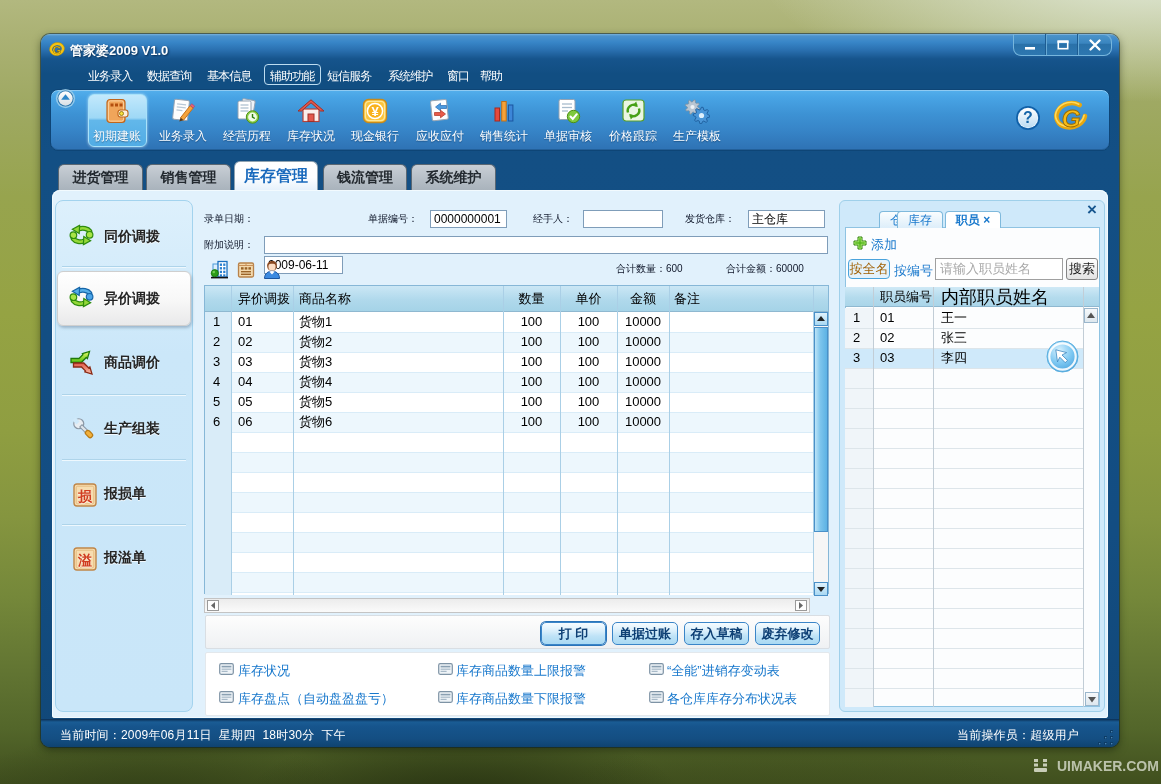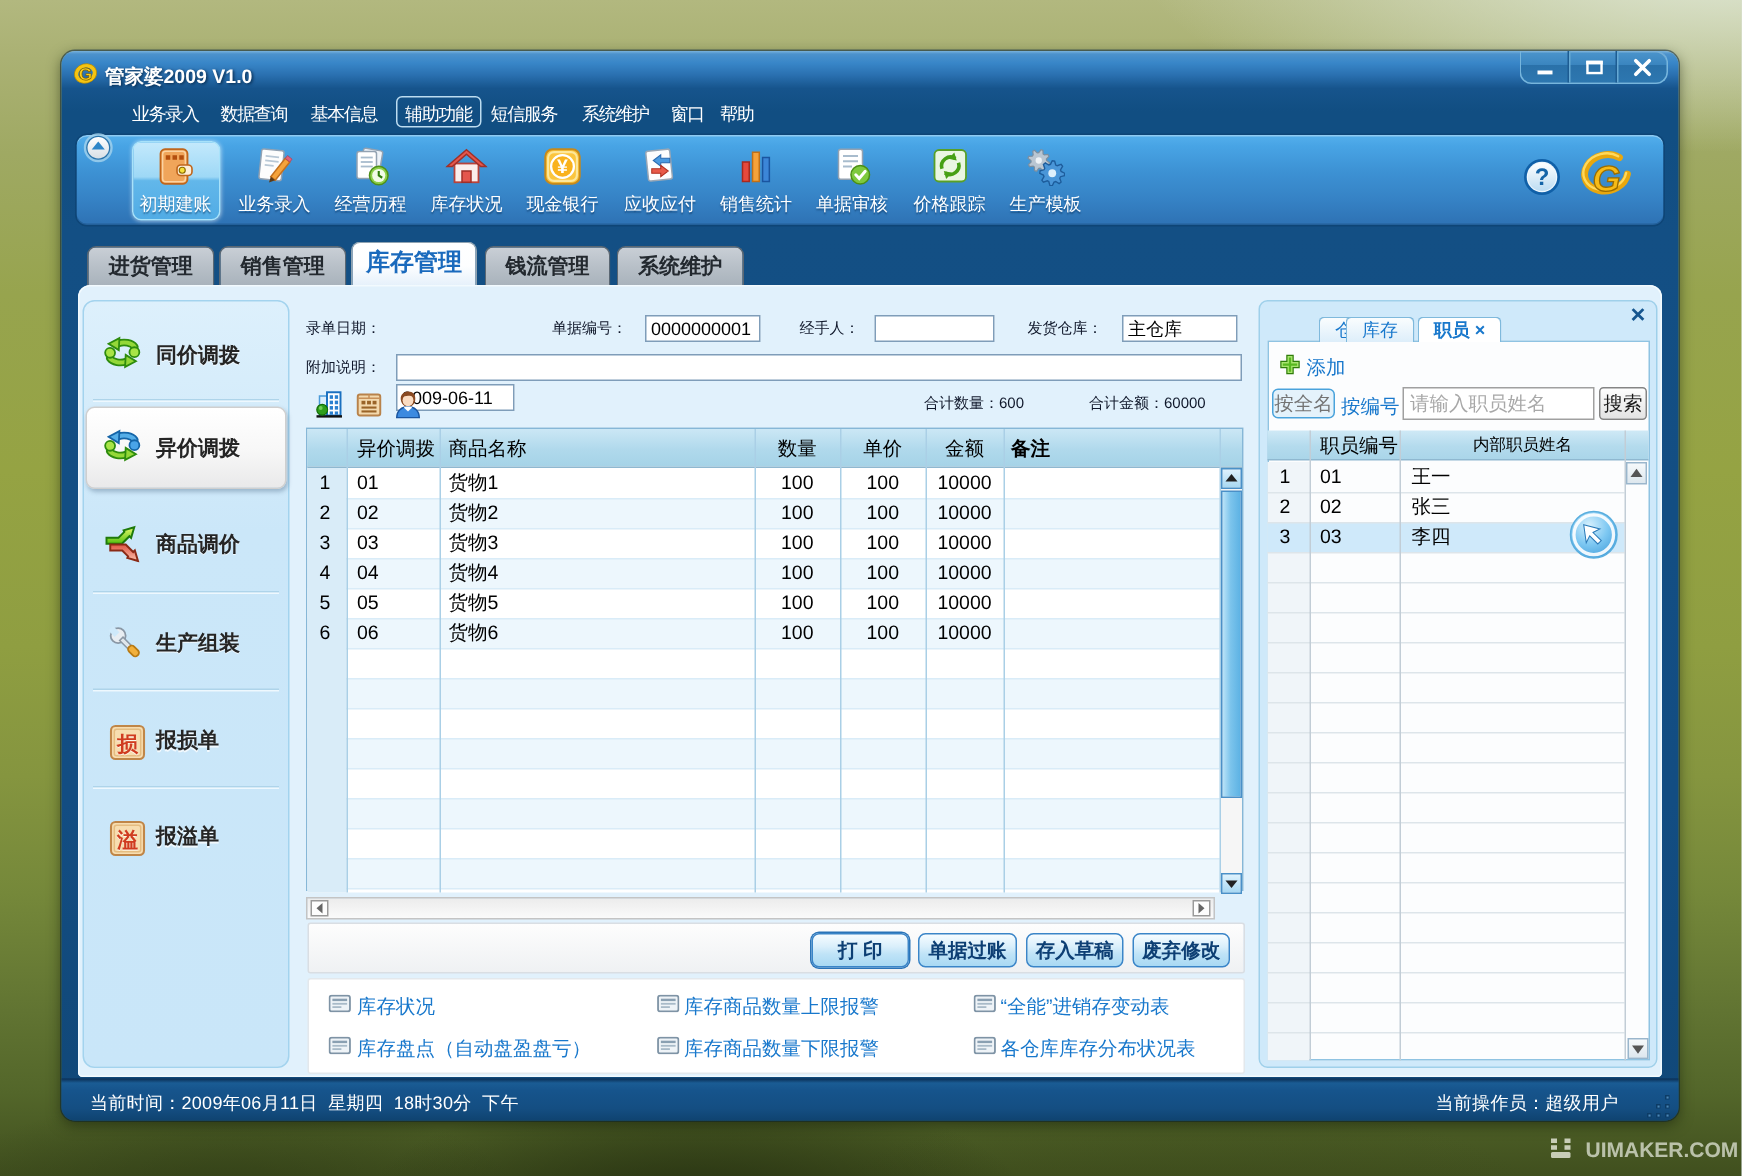--- a/index.html
+++ b/index.html
@@ -454,21 +454,21 @@
 
 <div class="abs" id="mtable">
   <div class="abs" style="left:0; top:0; width:623px; height:283px; background:repeating-linear-gradient(180deg, #ffffff 0px, #ffffff 20px, #edf7fd 20px, #edf7fd 40px); top:26px;"></div>
   <div class="abs" style="left:0; top:26px; width:26px; height:283px; background:#d9ecf8;"></div>
   <div class="abs" style="left:0; top:0; width:623px; height:26px; background:linear-gradient(180deg,#cbe7f5,#b0d9ec 55%,#a5d3e7); border-bottom:1px solid #8fb8d0;"></div>
   <div class="abs" style="left:33px; top:0; height:26px; line-height:26px; font-size:13px;">异价调拨</div>
   <div class="abs" style="left:94px; top:0; height:26px; line-height:26px; font-size:13px;">商品名称</div>
   <div class="abs" style="left:298px; top:0; width:57px; height:26px; line-height:26px; font-size:13px; text-align:center;">数量</div>
   <div class="abs" style="left:355px; top:0; width:57px; height:26px; line-height:26px; font-size:13px; text-align:center;">单价</div>
   <div class="abs" style="left:412px; top:0; width:52px; height:26px; line-height:26px; font-size:13px; text-align:center;">金额</div>
-  <div class="abs" style="left:469px; top:0; height:26px; line-height:26px; font-size:13px;font-weight:bold;">备注</div>
+  <div class="abs" style="left:469px; top:0; height:26px; line-height:26px; font-size:13px;">备注</div>
   <div id="hlines">
     <i style="top:46px"></i>
       <i style="top:66px"></i>
       <i style="top:86px"></i>
       <i style="top:106px"></i>
       <i style="top:126px"></i>
       <i style="top:146px"></i>
       <i style="top:166px"></i>
       <i style="top:186px"></i>
       <i style="top:206px"></i>
@@ -613,28 +613,28 @@
 <div class="abs rtab" style="left:897px; width:46px;">库存</div>
 <div class="abs rtab" id="rtab-active" style="left:945px; width:56px; background:#fff; font-weight:bold;">职员 <span style="color:#1878cc;">×</span></div>
 <div class="abs" id="rcontent"></div>
 <div class="abs" id="rwidgets">
   <div class="abs" style="left:1087px; top:200px; color:#16568f; font-size:17px; font-weight:bold;">×</div>
   <svg class="abs" style="left:853px; top:236px;" width="14" height="14" viewBox="0 0 14 14">
       <path d="M5 1 h4 v4 h4 v4 h-4 v4 h-4 v-4 h-4 v-4 h4 z" fill="#57b91f" stroke="#2f7d0a" stroke-width="1"></path>
       <path d="M5.8 1.8 h2.4 v4 h4 v2.4 h-4 v4 h-2.4 v-4 h-4 v-2.4 h4 z" fill="none" stroke="#a8e470" stroke-width=".9"></path>
     </svg>
   <div class="abs" style="left:871px; top:236px; color:#1878cc; font-size:13px;">添加</div>
-  <div class="abs" style="left:848px; top:259px; width:42px; height:20px; border:1px solid #4aa3dc; border-radius:4px; background:#e4f2fb; color:#737373; font-size:13px; text-align:center; line-height:18px;">按全名</div>
+  <div class="abs" style="left:848px; top:259px; width:42px; height:20px; border:1px solid #4aa3dc; border-radius:4px; background:#e4f2fb; color:#a16207; font-size:13px; text-align:center; line-height:18px;">按全名</div>
   <div class="abs" style="left:894px; top:262px; color:#1878cc; font-size:13px;">按编号</div>
   <div class="abs" style="left:935px; top:258px; width:128px; height:22px; border:1px solid #a0a0a0; background:#fff; color:#a8a8a8; font-size:13px; line-height:20px; padding-left:4px;">请输入职员姓名</div>
   <div class="abs" style="left:1066px; top:258px; width:32px; height:22px; border:1px solid #858585; border-radius:3px; background:linear-gradient(180deg,#fefefe,#e3e3e3); color:#1a1a1a; font-size:13px; text-align:center; line-height:20px;">搜索</div>
 
   <div class="abs" style="left:845px; top:287px; width:254px; height:20px; background:linear-gradient(180deg,#cfe9f6,#b4dbed 55%,#aad5e9); border-bottom:1px solid #8fb8d0;"></div>
   <div class="abs" style="left:880px; top:287px; font-size:13px; line-height:20px;">职员编号</div>
-  <div class="abs" style="left:982px; top:287px; font-size:11px; line-height:20px;">内部职员姓名</div>
+  <div class="abs" style="left:941px; top:287px; font-size:18px; line-height:20px;">内部职员姓名</div>
   <div class="abs" style="left:845px; top:308px; width:28px; height:399px; background:#f0f5f9;"></div>
   <div class="abs" style="left:845px; top:348px; width:238px; height:20px; background:#cfe9fa;"></div>
   <div id="rhlines">
       <i style="top:328px"></i>
       <i style="top:348px"></i>
       <i style="top:368px"></i>
       <i style="top:388px"></i>
       <i style="top:408px"></i>
       <i style="top:428px"></i>
       <i style="top:448px"></i>

